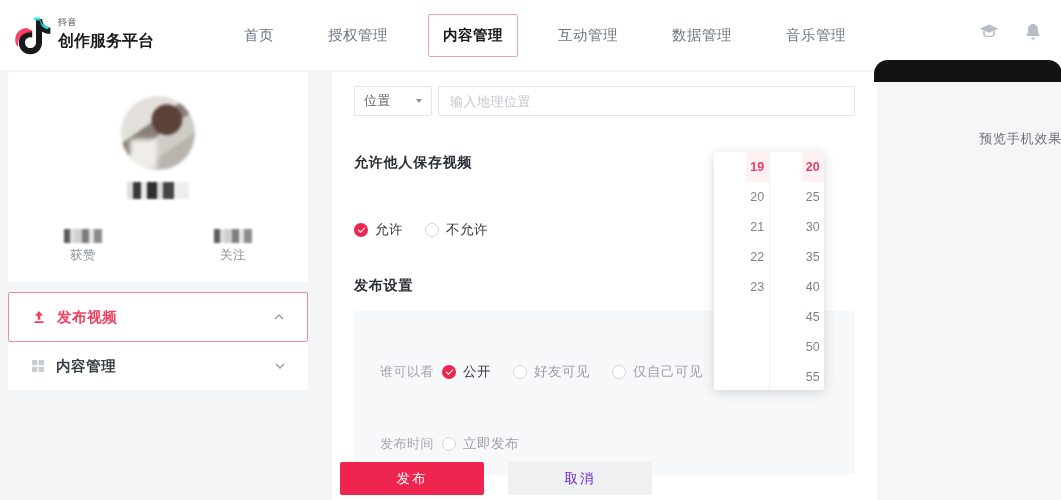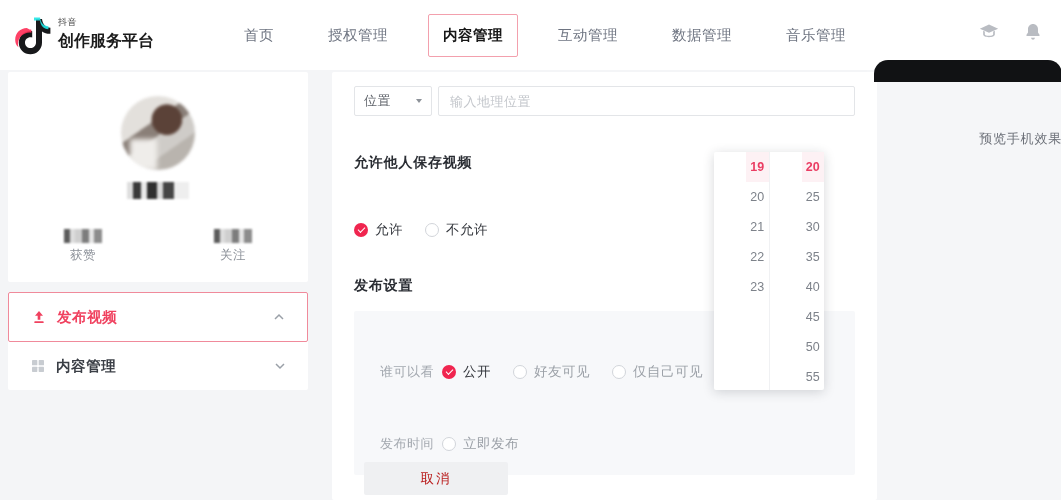--- a/index.html
+++ b/index.html
@@ -176,21 +176,21 @@
   .tcol .titem.sel { color: #ea3d63; font-weight: 700; background: #fdf1f4; }
 
   
   .actions { position: absolute; left: 340px; top: 462px; display: flex; }
   .btn {
     width: 144px; height: 33px; display: flex; align-items: center;
     justify-content: center; font-size: 13.5px; letter-spacing: 2px;
     cursor: pointer; border: none; font-family: inherit; border-radius: 2px;
   }
   .btn-primary { background: #f0254f; color: #fff; }
-  .btn-ghost { background: #eff0f2; color: #b91c1c; margin-left: 24px; }
+  .btn-ghost { background: #eff0f2; color: #6d28d9; margin-left: 24px; }
 
   
   .preview { position: absolute; left: 872px; top: 60px; width: 190px; }
   .phone-top {
     width: 188px; height: 22px; background: #111214;
     border-radius: 14px 14px 0 0; margin-left: 2px;
   }
   .preview-label {
     text-align: right; font-size: 13px; color: #6d7179;
     letter-spacing: .8px; margin-top: 48px;
@@ -349,20 +349,21 @@
       <div class="titem">30</div>
       <div class="titem">35</div>
       <div class="titem">40</div>
       <div class="titem">45</div>
       <div class="titem">50</div>
       <div class="titem">55</div>
     </div>
   </div>
 
   <div class="actions">
+    <button class="btn btn-primary">发布</button>
     <button class="btn btn-ghost">取消</button>
   </div>
 
   <div class="preview">
     <div class="phone-top"></div>
     <div class="preview-label">预览手机效果</div>
   </div>
 
 </div>
 

